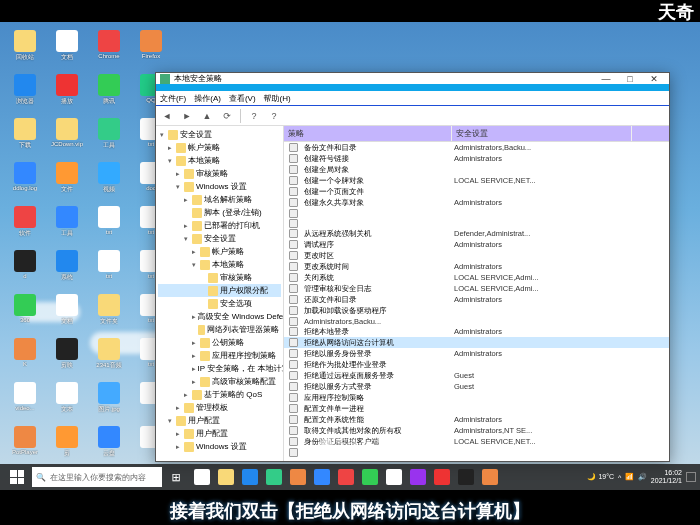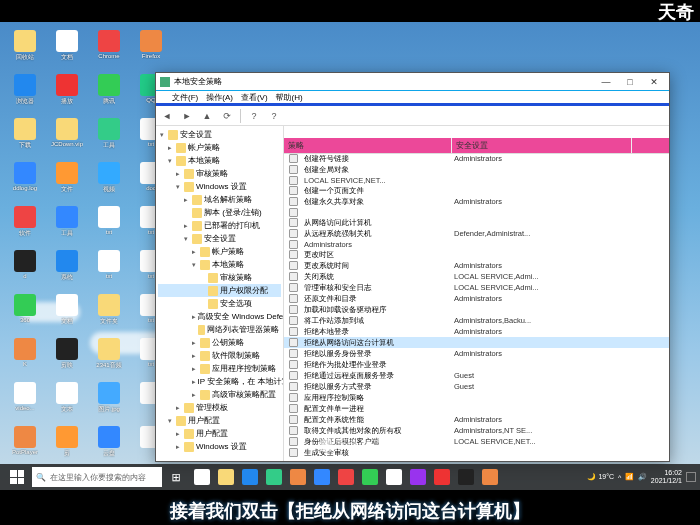--- a/index.html
+++ b/index.html
@@ -5,36 +5,36 @@
 *{margin:0;padding:0;box-sizing:border-box;font-family:"Microsoft YaHei",Arial,sans-serif}
 body{width:700px;height:525px;overflow:hidden;position:relative;background:#000}
 .frame{position:absolute;top:22px;left:0;width:700px;height:468px;background:linear-gradient(180deg,#3a7bb8 0%,#5a9fd4 30%,#8ab8d9 60%,#b8d4e8 100%);overflow:hidden}
 .sky{position:absolute;inset:0;background:linear-gradient(180deg,#4a8bc8 0%,#6aafde 40%,#9ac8e8 70%,#c8dce8 100%)}
 .cloud{position:absolute;background:rgba(255,255,255,0.7);border-radius:50px;filter:blur(2px)}
 .desktop-icons{position:absolute;top:8px;left:8px;display:grid;grid-template-columns:repeat(4,36px);grid-auto-rows:42px;gap:2px 6px}
 .dicon{width:34px;height:38px;display:flex;flex-direction:column;align-items:center;font-size:6px;color:#fff;text-shadow:0 0 2px #000}
 .dicon .ic{width:22px;height:22px;border-radius:3px;display:flex;align-items:center;justify-content:center;font-size:10px;color:#fff}
 .dicon span{max-width:34px;overflow:hidden;text-overflow:ellipsis;white-space:nowrap;margin-top:1px}
 .window{position:absolute;top:50px;left:155px;width:515px;height:390px;background:#fff;border:1px solid #555;box-shadow:0 3px 15px rgba(0,0,0,0.4)}
-.titlebar{height:18px;background:#fff;display:flex;align-items:center;padding:0 4px;font-size:8px;border-bottom:1px solid #0ea5e9}
+.titlebar{height:18px;background:#fff;display:flex;align-items:center;padding:0 4px;font-size:8px;border-bottom:7px solid #0ea5e9}
 .titlebar .ticon{width:10px;height:10px;background:#4a7;margin-right:4px}
 .titlebar .wbtns{margin-left:auto;display:flex;gap:2px}
 .titlebar .wbtn{width:22px;height:14px;display:flex;align-items:center;justify-content:center;font-size:9px;color:#333}
-.menubar{height:15px;display:flex;padding:0 16px;font-size:8px;align-items:center;gap:8px;border-bottom:3px solid #1d4ed8}
+.menubar{height:15px;display:flex;padding:0 4px;font-size:8px;align-items:center;gap:8px;border-bottom:1px solid #1d4ed8}
 .toolbar{height:20px;display:flex;align-items:center;padding:0 4px;gap:6px;border-bottom:1px solid #ddd}
 .tbtn{width:14px;height:14px;display:flex;align-items:center;justify-content:center;font-size:9px;color:#555}
 .body{display:flex;height:335px}
 .tree{width:128px;border-right:1px solid #ddd;overflow:auto;font-size:8px;padding:2px}
 .tn{display:flex;align-items:center;padding:1px 2px;white-space:nowrap;cursor:default}
 .tn .exp{width:8px;font-size:7px;color:#666}
 .tn .fic{width:10px;height:10px;background:#f9d978;margin-right:2px;border-radius:1px}
 .tn.sel{background:#cce8ff}
 .tn.i1{padding-left:10px}.tn.i2{padding-left:18px}.tn.i3{padding-left:26px}.tn.i4{padding-left:34px}.tn.i5{padding-left:42px}
 .list{flex:1;overflow:auto;font-size:7.5px}
-.lhdr{display:flex;border-bottom:1px solid #ddd;font-size:8px;color:#333;background:#ec4899;position:sticky;top:12px}
+.lhdr{display:flex;border-bottom:1px solid #ddd;font-size:8px;color:#333;background:#c4b5fd;position:sticky;top:0}
 .lhdr div{padding:2px 4px;border-right:1px solid #eee}
 .lrow{display:flex;padding:0.5px 0}
 .lrow.sel{background:#cce8ff}
 .lrow .c1{width:18px;display:flex;align-items:center;justify-content:center}
 .lrow .pic{width:9px;height:9px;background:#eee;border:1px solid #999;border-radius:1px}
 .lrow .c2{width:150px;padding-left:2px;white-space:nowrap;overflow:hidden}
 .lrow .c3{width:180px;padding-left:2px;white-space:nowrap;overflow:hidden;color:#333}
 .taskbar{position:absolute;bottom:0;left:0;right:0;height:26px;background:rgba(32,32,32,0.85);display:flex;align-items:center;padding:0 4px;gap:2px}
 .start{width:26px;height:22px;display:flex;align-items:center;justify-content:center}
 .start-ic{width:14px;height:14px;display:grid;grid-template-columns:1fr 1fr;gap:1px}
@@ -330,36 +330,36 @@
             <span>网络列表管理器策略</span>
           </div>
           <div class="tn i4">
             <span class="exp">▸</span>
             <div class="fic"></div>
             <span>公钥策略</span>
           </div>
           <div class="tn i4">
             <span class="exp">▸</span>
             <div class="fic"></div>
-            <span>软件限制策略</span>
-          </div>
-          <div class="tn i4">
-            <span class="exp">▸</span>
-            <div class="fic"></div>
             <span>应用程序控制策略</span>
           </div>
           <div class="tn i4">
             <span class="exp">▸</span>
             <div class="fic"></div>
             <span>IP 安全策略，在 本地计算机</span>
           </div>
           <div class="tn i4">
             <span class="exp">▸</span>
             <div class="fic"></div>
             <span>高级审核策略配置</span>
+          </div>
+          <div class="tn i3">
+            <span class="exp">▸</span>
+            <div class="fic"></div>
+            <span>基于策略的 QoS</span>
           </div>
           <div class="tn i2">
             <span class="exp">▸</span>
             <div class="fic"></div>
             <span>管理模板</span>
           </div>
           <div class="tn i1">
             <span class="exp">▾</span>
             <div class="fic"></div>
             <span>用户配置</span>
@@ -399,20 +399,21 @@
               <div class="c1">
                 <div class="pic"></div>
               </div>
               <div class="c2">创建全局对象</div>
               <div class="c3"></div>
             </div>
             <div class="lrow">
               <div class="c1">
                 <div class="pic"></div>
               </div>
+              <div class="c2">创建一个令牌对象</div>
               <div class="c3">LOCAL SERVICE,NET...</div>
             </div>
             <div class="lrow">
               <div class="c1">
                 <div class="pic"></div>
               </div>
               <div class="c2">创建一个页面文件</div>
               <div class="c3"></div>
             </div>
             <div class="lrow">
@@ -425,33 +426,33 @@
             <div class="lrow">
               <div class="c1">
                 <div class="pic"></div>
               </div>
               <div class="c3"></div>
             </div>
             <div class="lrow">
               <div class="c1">
                 <div class="pic"></div>
               </div>
-              <div class="c2">从网络访问此计算机</div>
             </div>
             <div class="lrow">
               <div class="c1">
                 <div class="pic"></div>
               </div>
               <div class="c2">从远程系统强制关机</div>
               <div class="c3">Defender,Administrat...</div>
             </div>
             <div class="lrow">
               <div class="c1">
                 <div class="pic"></div>
               </div>
+              <div class="c2">调试程序</div>
               <div class="c3">Administrators</div>
             </div>
             <div class="lrow">
               <div class="c1">
                 <div class="pic"></div>
               </div>
               <div class="c2">更改时区</div>
               <div class="c3"></div>
             </div>
             <div class="lrow">
@@ -486,21 +487,20 @@
               <div class="c1">
                 <div class="pic"></div>
               </div>
               <div class="c2">加载和卸载设备驱动程序</div>
               <div class="c3"></div>
             </div>
             <div class="lrow">
               <div class="c1">
                 <div class="pic"></div>
               </div>
-              <div class="c2">将工作站添加到域</div>
               <div class="c3">Administrators,Backu...</div>
             </div>
             <div class="lrow">
               <div class="c1">
                 <div class="pic"></div>
               </div>
               <div class="c2">拒绝本地登录</div>
               <div class="c3">Administrators</div>
             </div>
             <div class="lrow sel">
@@ -570,21 +570,20 @@
               <div class="c1">
                 <div class="pic"></div>
               </div>
               <div class="c2">身份验证后模拟客户端</div>
               <div class="c3">LOCAL SERVICE,NET...</div>
             </div>
             <div class="lrow">
               <div class="c1">
                 <div class="pic"></div>
               </div>
-              <div class="c2">生成安全审核</div>
               <div class="c3"></div>
             </div>
           </div>
       </div>
     </div>
   </div>
 
   <div class="taskbar">
     <div class="start">
       <div class="start-ic">

